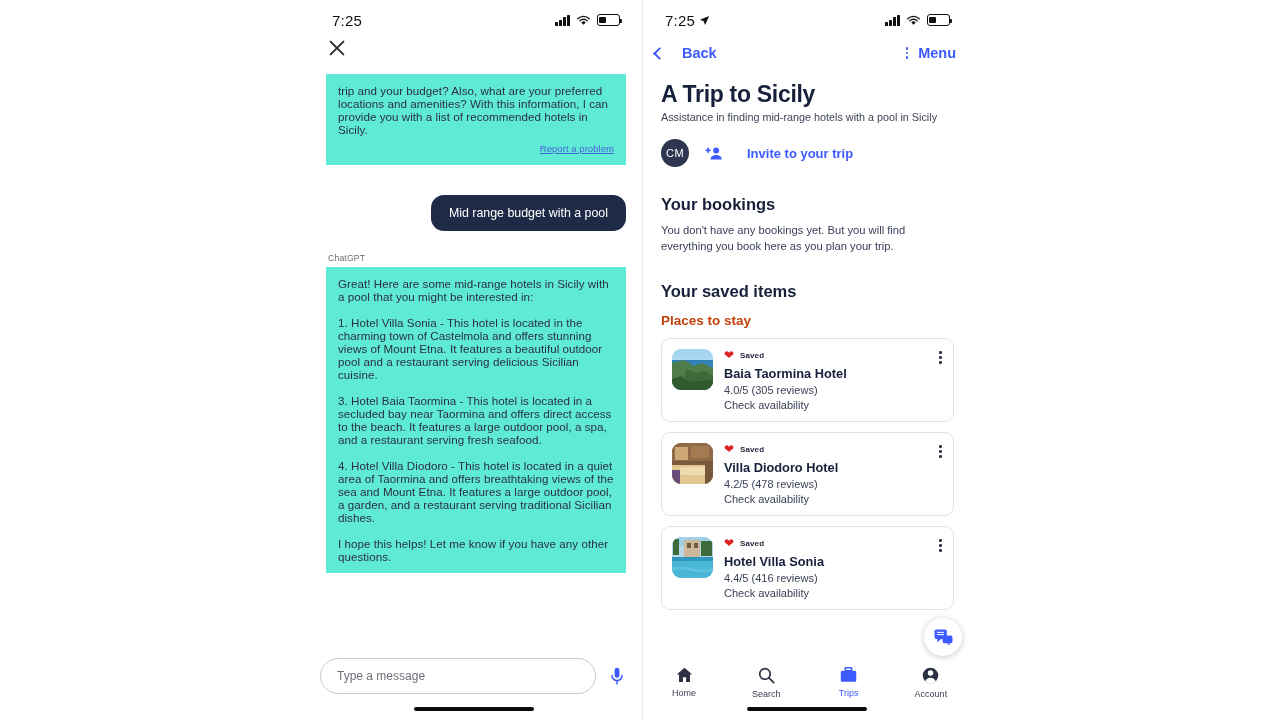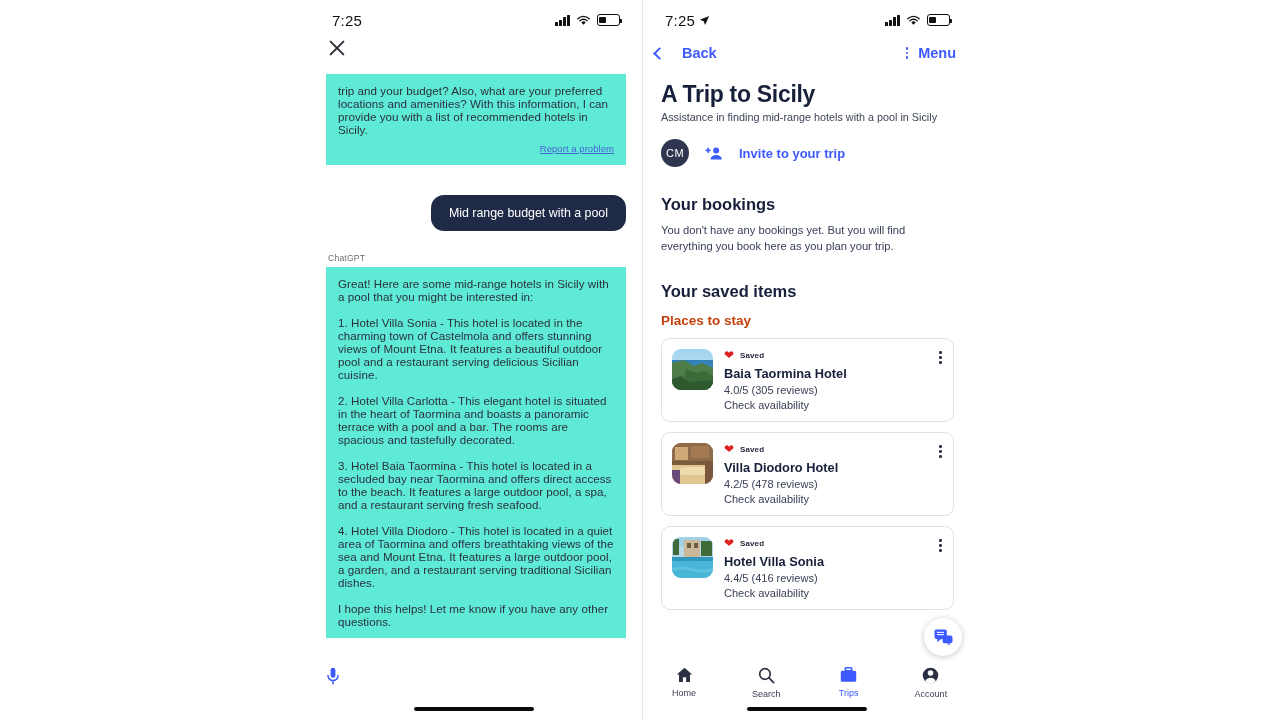--- a/index.html
+++ b/index.html
@@ -129,21 +129,21 @@
   }
   .trip-sub { font-size: 10.8px; color: #3d4356; margin-top: 3px; }
 
   .invite-row { display: flex; align-items: center; gap: 16px; margin-top: 16px; }
   .avatar {
     width: 28px; height: 28px; border-radius: 50%; background: #2e3650;
     color: #fff; font-size: 11px; font-weight: normal;
     display: flex; align-items: center; justify-content: center; letter-spacing:.4px;
   }
   .invite-link {
-    display: flex; align-items: center; gap: 16px; color: #3d5afe;
+    display: flex; align-items: center; gap: 24px; color: #3d5afe;
     font-size: 13px; font-weight: bold; cursor: pointer;
   }
 
   .sec-title { font-size: 16.5px; font-weight: bold; color: #17203a; }
   .sec-body  { font-size: 11.2px; color: #39405a; line-height: 16px; margin-top: 8px; }
   .block { margin-top: 28px; }
   .sub-title { font-size: 13.5px; font-weight: bold; color: #c2410c; margin-top: 12px; }
 
   .card-list { margin-top: 10px; display: flex; flex-direction: column; gap: 10px; }
   .card {
@@ -229,29 +229,29 @@
       </div>
 
       <div class="row-right">
         <div class="bubble-user">Mid range budget with a pool</div>
       </div>
 
       <div class="sender-label">ChatGPT</div>
       <div class="bubble-bot">
         <p>Great! Here are some mid-range hotels in Sicily with a pool that you might be interested in:</p>
         <p>1. Hotel Villa Sonia - This hotel is located in the charming town of Castelmola and offers stunning views of Mount Etna. It features a beautiful outdoor pool and a restaurant serving delicious Sicilian cuisine.</p>
-        <p>2. Hotel Villa Carlotta - This elegant hotel is situated in the heart of Taormina and boasts a panoramic terrace with a pool and a bar. The rooms are spacious and tastefully decorated.</p>
         <p>3. Hotel Baia Taormina - This hotel is located in a secluded bay near Taormina and offers direct access to the beach. It features a large outdoor pool, a spa, and a restaurant serving fresh seafood.</p>
         <p>4. Hotel Villa Diodoro - This hotel is located in a quiet area of Taormina and offers breathtaking views of the sea and Mount Etna. It features a large outdoor pool, a garden, and a restaurant serving traditional Sicilian dishes.</p>
         <p>I hope this helps! Let me know if you have any other questions.</p>
 
       </div>
     </div>
 
     <div class="composer">
+      <div class="composer-input">Type a message</div>
       <div class="mic">
         <svg width="14" height="19" viewBox="0 0 14 19">
           <rect x="4.6" y="0.8" width="4.8" height="10" rx="2.4" fill="#3d5afe"></rect>
           <path d="M2 8.6a5 5 0 0 0 10 0" stroke="#3d5afe" stroke-width="1.5" fill="none" stroke-linecap="round"></path>
           <rect x="6.3" y="13.4" width="1.5" height="4" fill="#3d5afe"></rect>
         </svg>
       </div>
     </div>
     <div class="home-indicator hi-left"></div>
   </div>

